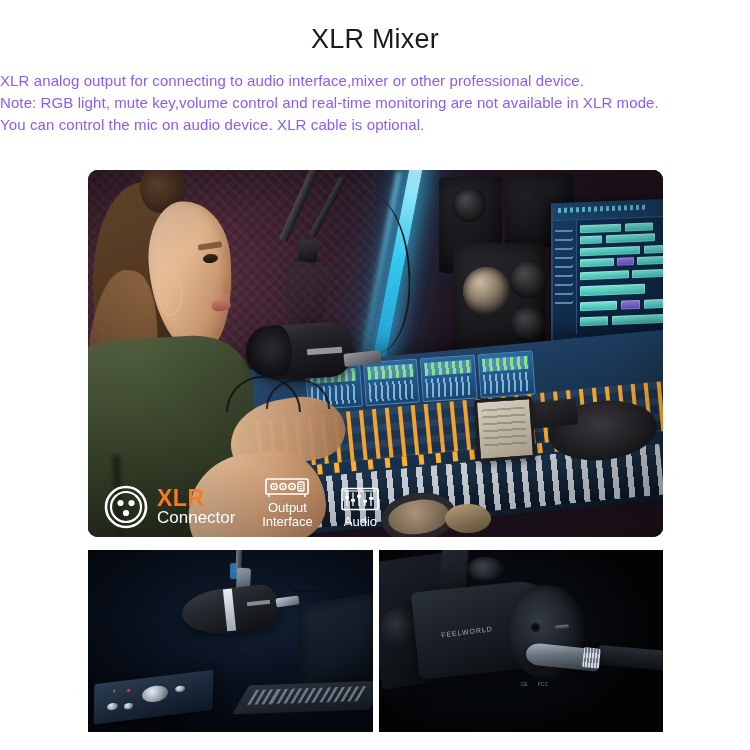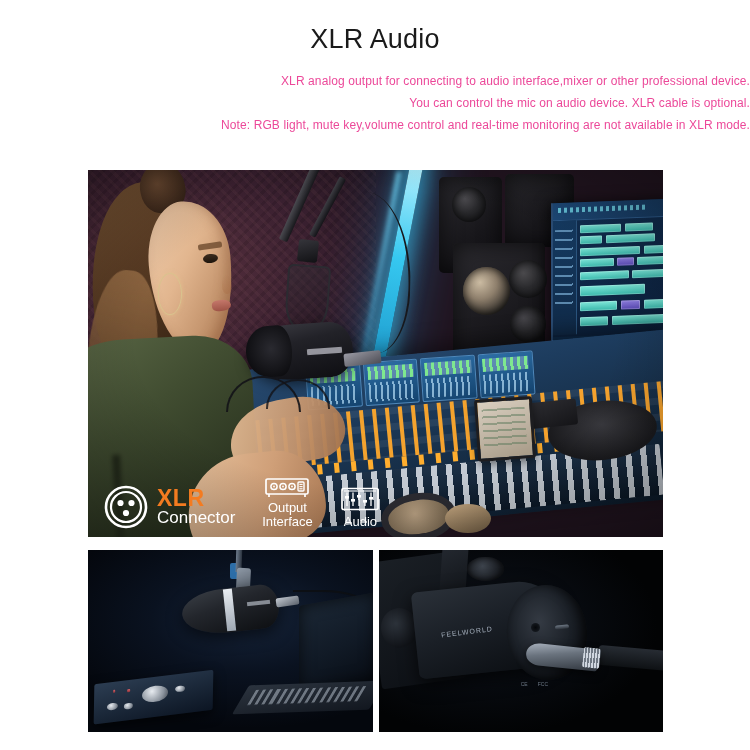--- a/index.html
+++ b/index.html
@@ -16,34 +16,35 @@
     text-align: center;
     font-size: 27px;
     font-weight: 400;
     color: #1a1a1a;
     letter-spacing: .2px;
     padding-top: 22px;
     line-height: 34px;
   }
   .subtext { margin-top: 14px; }
   .subline {
-    text-align: right;
-    font-size: 12px;
-    color: #ec4899;
+    text-align: left;
+    font-size: 15px;
+    color: #8b5cf6;
     line-height: 22px;
     letter-spacing: .1px;
   }
 
   
   .gallery { position: absolute; left: 88px; top: 170px; width: 575px; }
   .hero {
     position: relative;
     width: 575px; height: 367px;
     overflow: hidden;
     background: #120b12;
+    border-radius: 10px;
   }
   .row2 { display: flex; gap: 6px; margin-top: 13px; }
   .thumb {
     position: relative;
     width: 284.5px; height: 182px;
     overflow: hidden;
     background: #05070c;
   }
 
   
@@ -411,26 +412,26 @@
     background: linear-gradient(180deg,#272c33,#0e1114); border-radius: 4px; transform: rotate(5deg); }
   .t2-ring { position:absolute; left:1%; top:32%; width:13%; height:22%;
     background: radial-gradient(circle at 42% 38%, #2d333b, #111419 72%);
     border-radius:50%; transform: rotate(-8deg); }
 </style>
 </head>
 <body>
 
 <div class="page">
 
-  <h1 class="title">XLR Audio</h1>
+  <h1 class="title">XLR Mixer</h1>
 
   <div class="subtext">
     <p class="subline">XLR analog output for connecting to audio interface,mixer or other professional device.</p>
+    <p class="subline">Note: RGB light, mute key,volume control and real-time monitoring are not available in XLR mode.</p>
     <p class="subline">You can control the mic on audio device. XLR cable is optional.</p>
-    <p class="subline">Note: RGB light, mute key,volume control and real-time monitoring are not available in XLR mode.</p>
   </div>
 
   <div class="gallery">
 
     <div class="hero">
       <div class="scene">
         <div class="bg-wall"></div>
         <div class="wall-foam"></div>
         <div class="neon2"></div>
         <div class="neon"></div>

